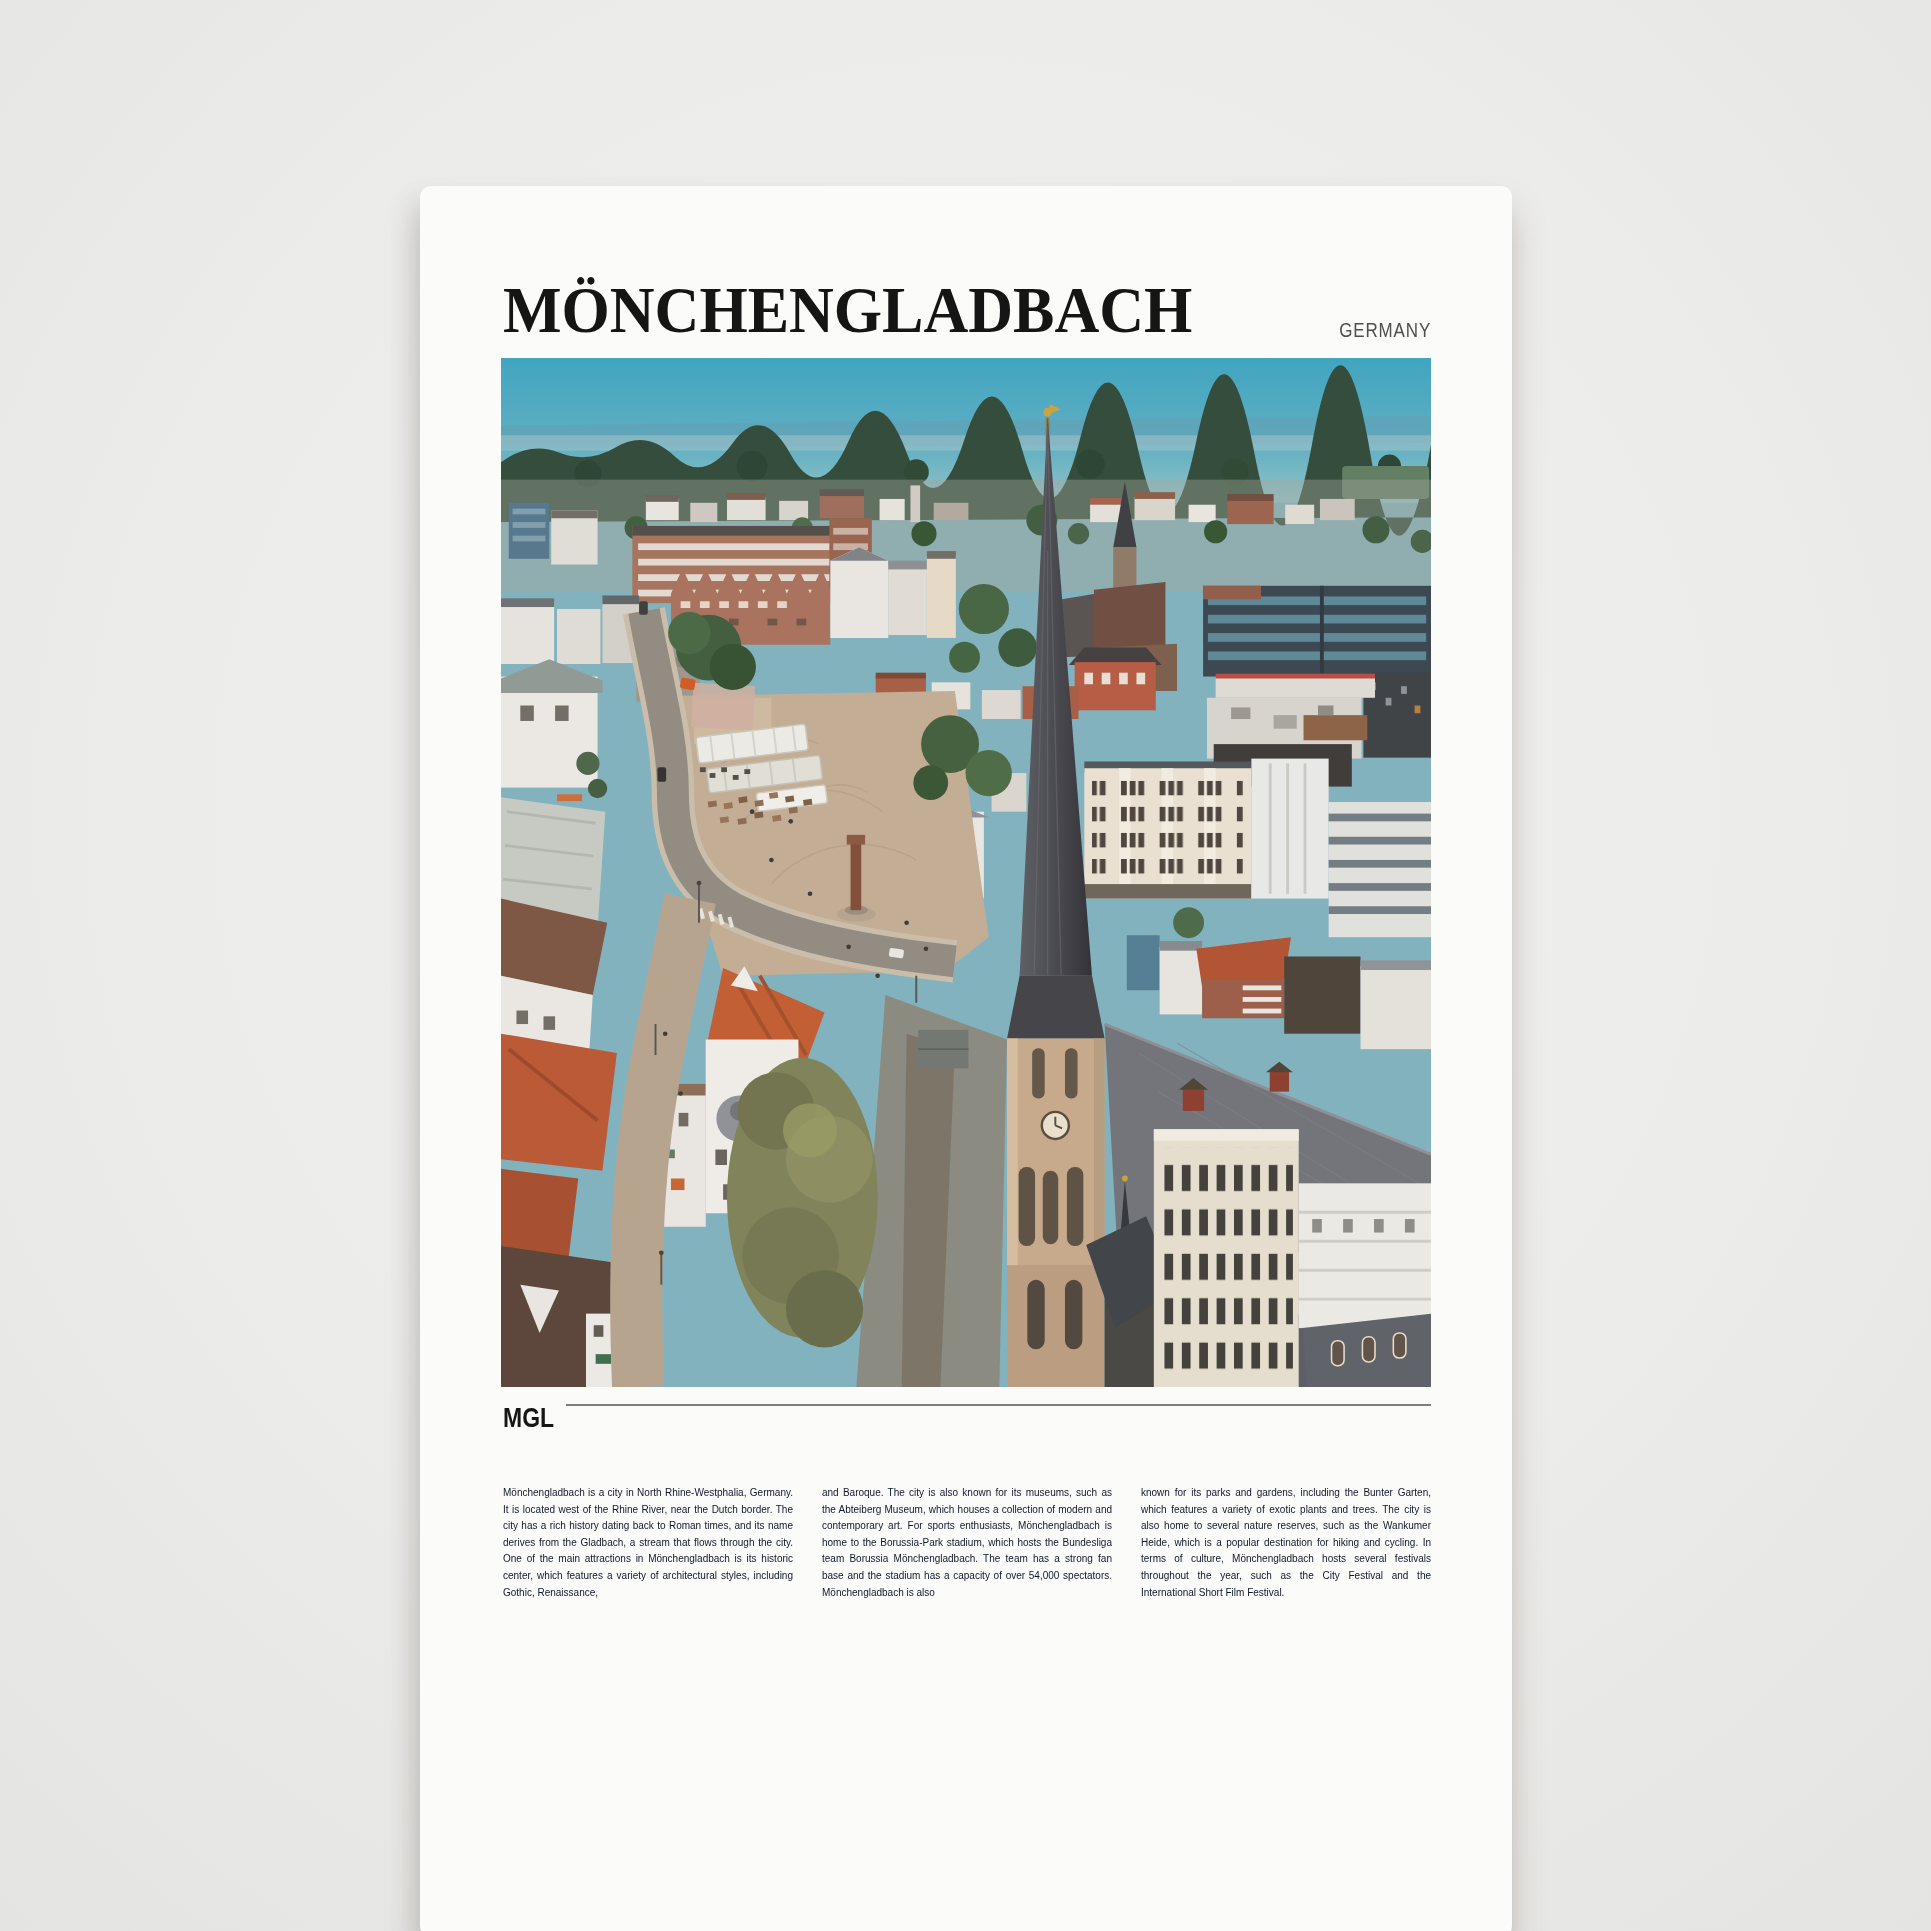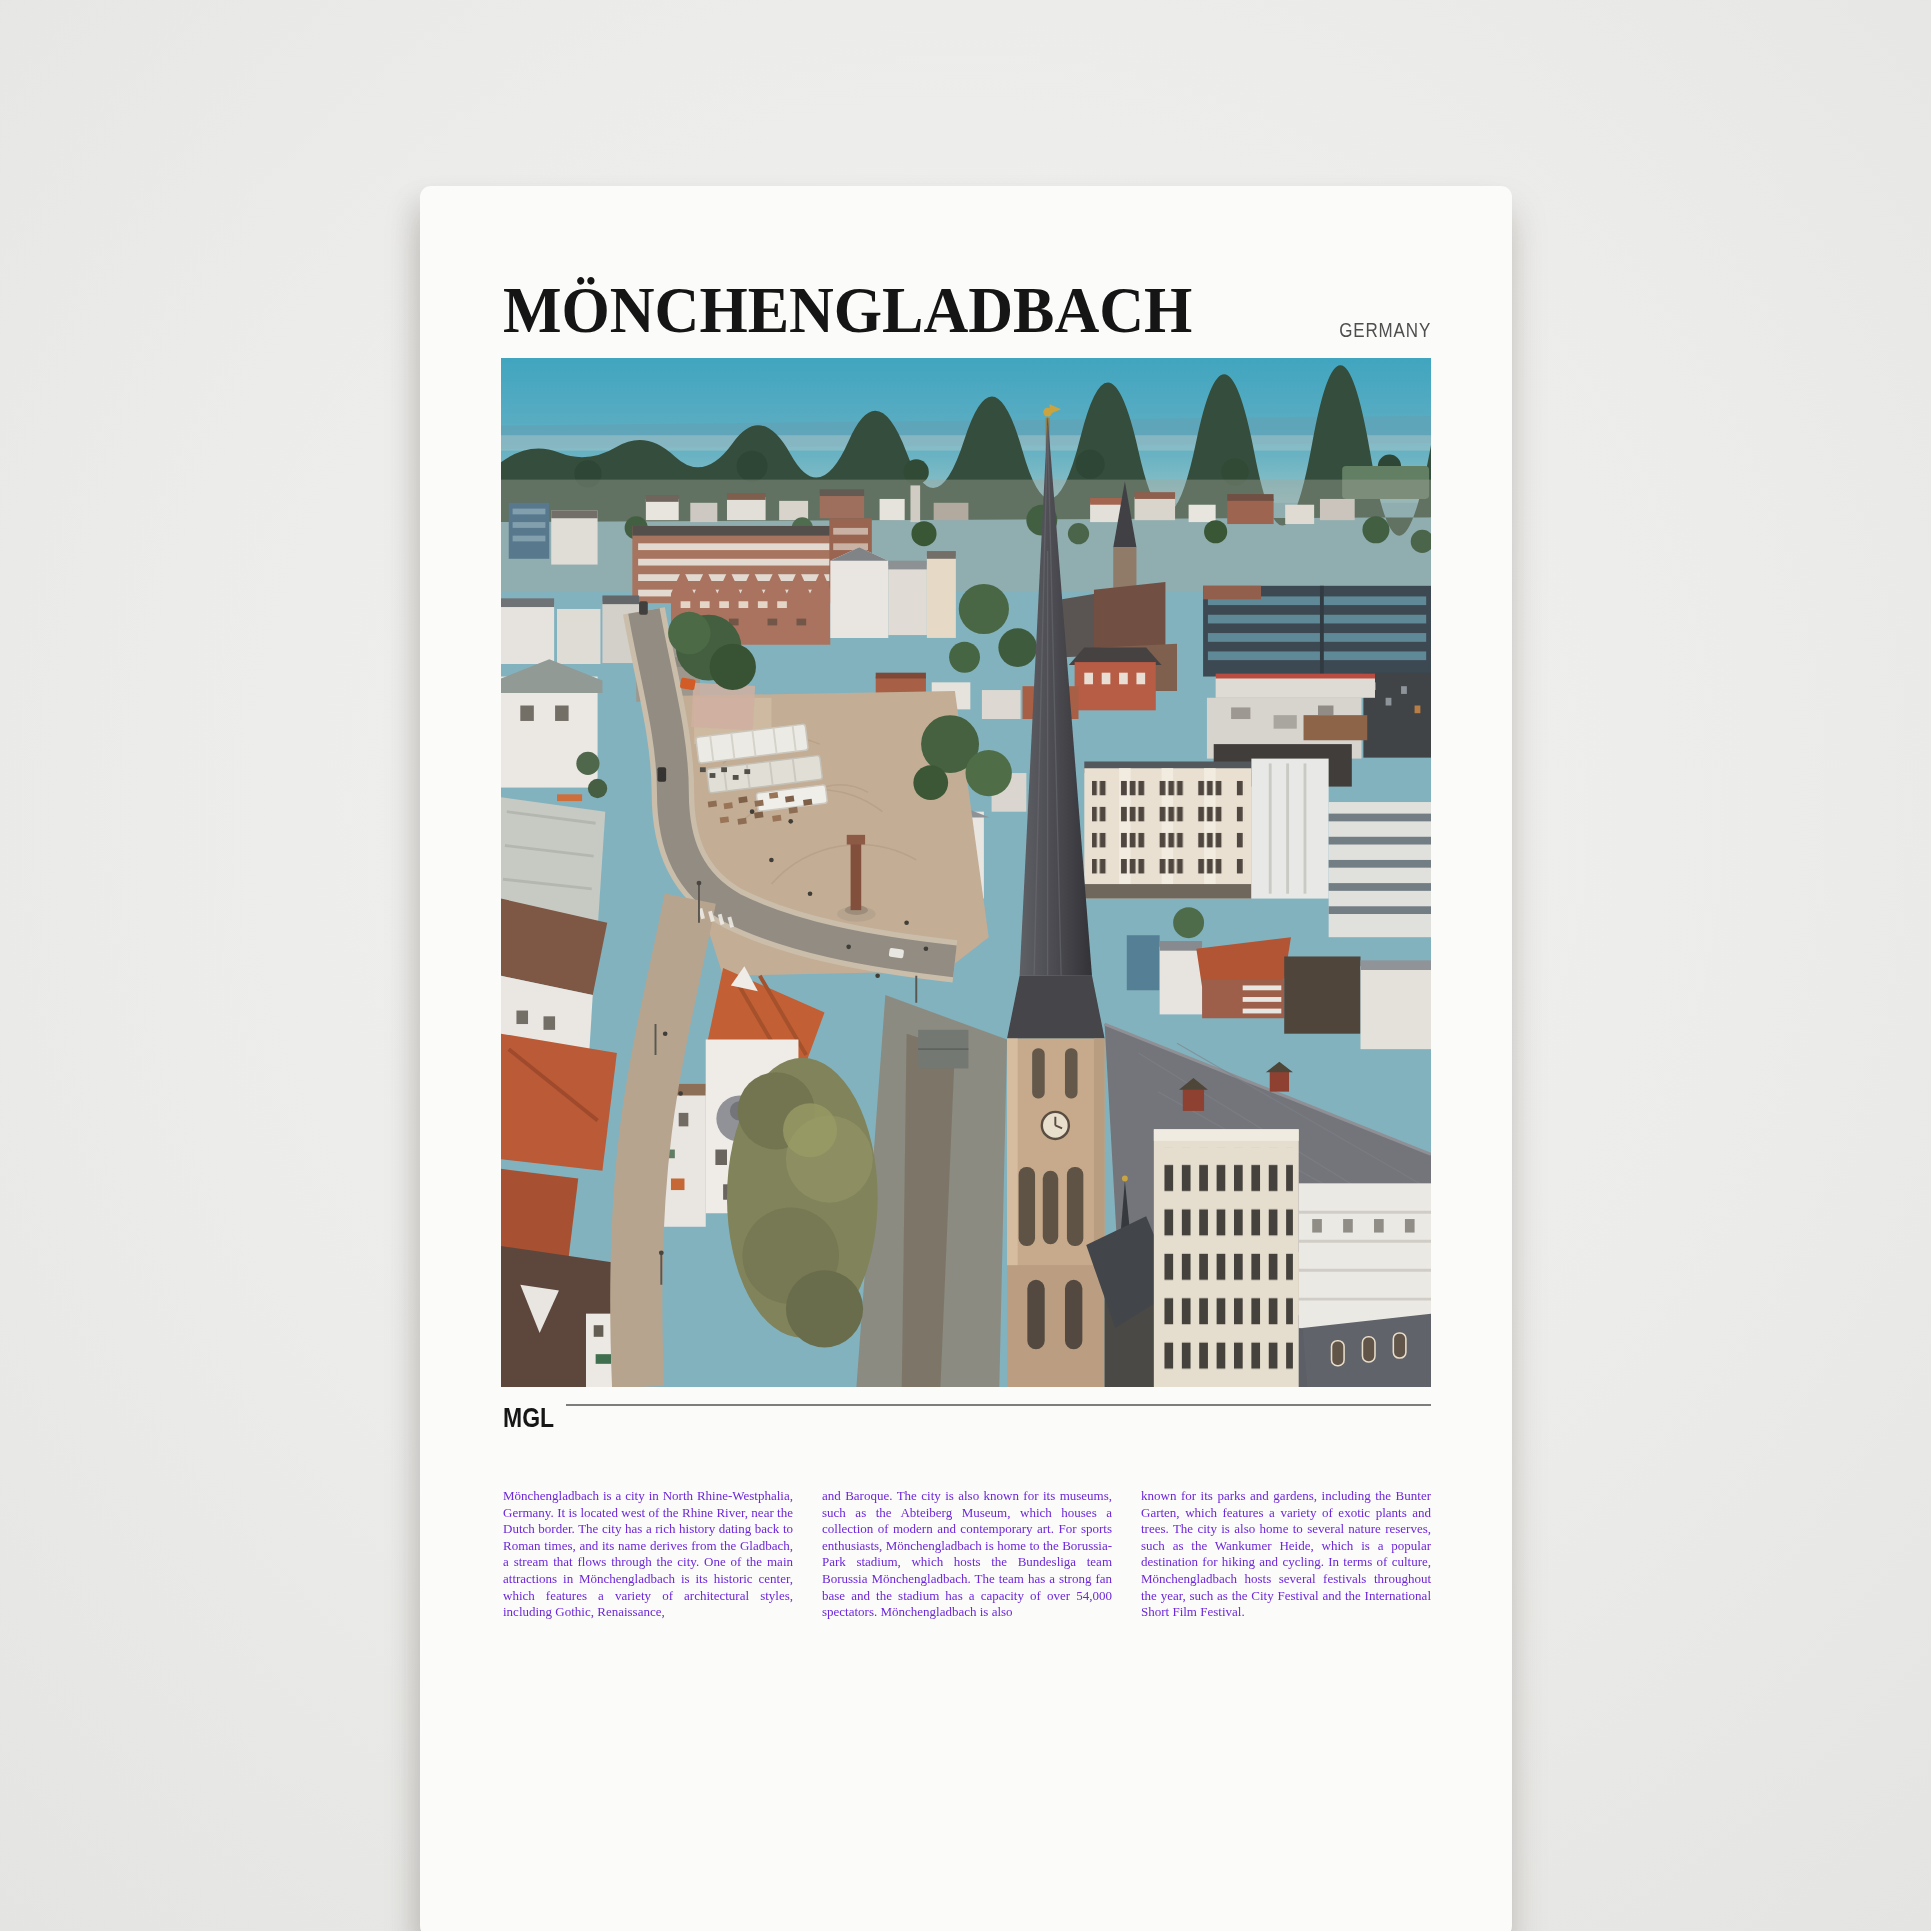--- a/index.html
+++ b/index.html
@@ -46,22 +46,22 @@
     font-weight:700;font-size:28px;line-height:1;color:#161616;
     transform:scaleX(.82);transform-origin:left center;white-space:nowrap;
   }
   .rule{flex:1;height:1.9px;background:#7d7d7d;margin-left:8.7px;}
   .body-text{
     position:absolute;left:83px;top:1289px;width:928px;
     display:flex;gap:29px;
   }
   .col{
     flex:1;
-    font-family:Liberation Serif, serif;
-    font-size:13px;line-height:16.6px;color:#6d28d9;
+    font-family:Liberation Sans, sans-serif;
+    font-size:10px;line-height:16.6px;color:#0f172a;
     text-align:justify;hyphens:auto;
   }
 </style>
 </head>
 <body>
 
 <div class="stage">
   <div class="poster">
 
     <h1 class="poster-title">MÖNCHENGLADBACH</h1>

